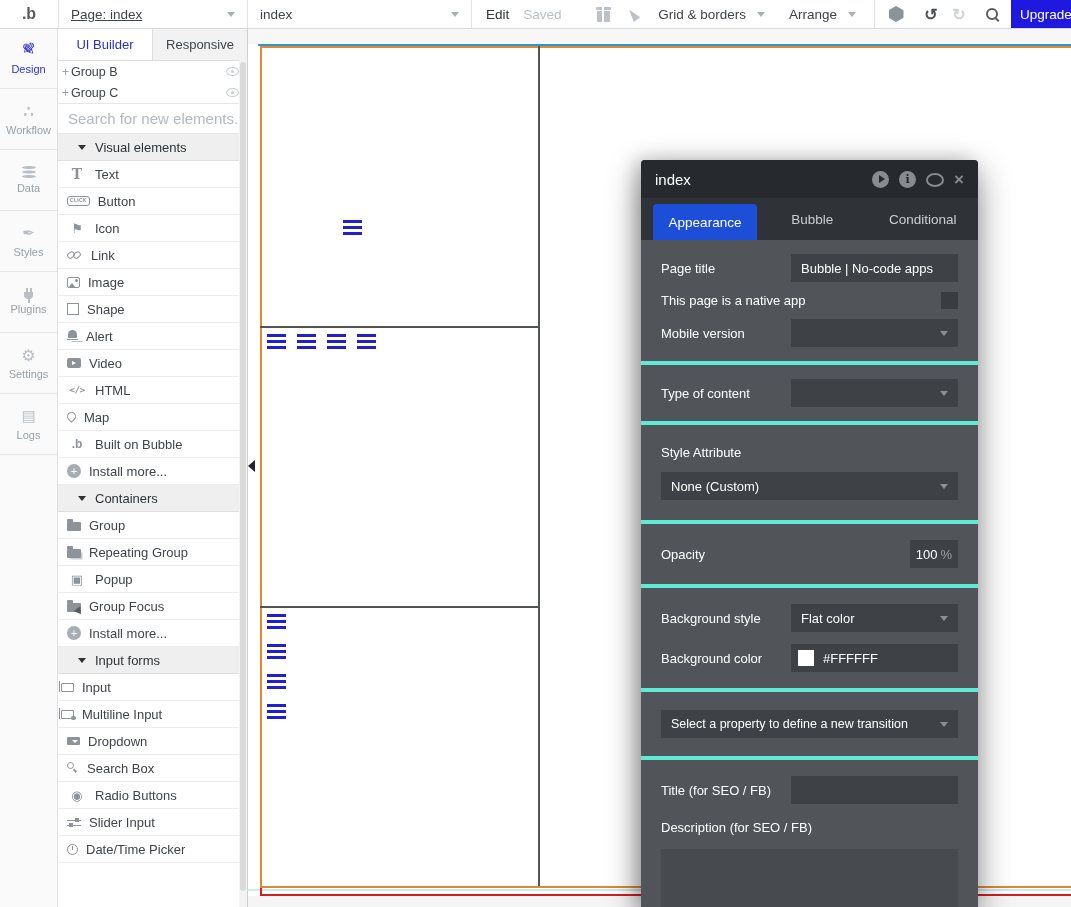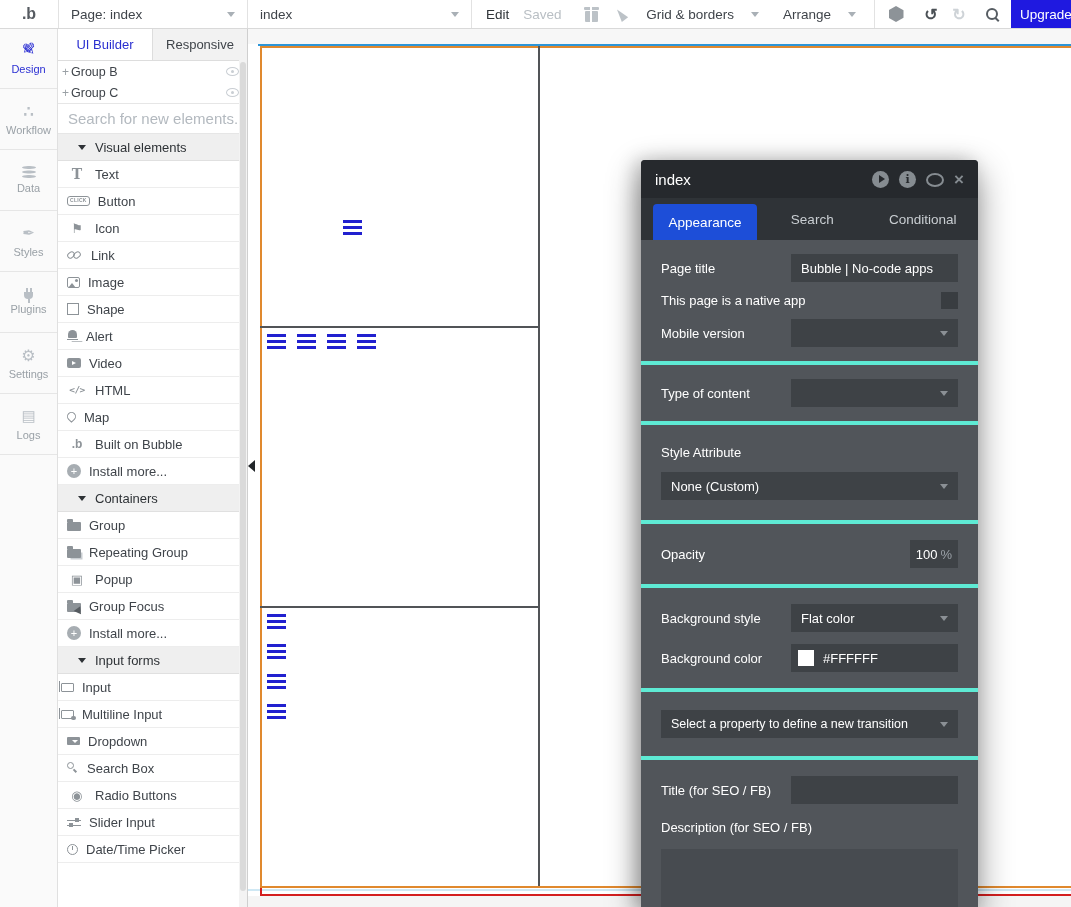--- a/index.html
+++ b/index.html
@@ -8,34 +8,34 @@
     font-family:"Liberation Sans",sans-serif;background:#fff;
     -webkit-font-smoothing:antialiased;
   }
   
   .topbar{position:absolute;top:0;left:0;width:1071px;height:28px;background:#fff;
     border-bottom:1px solid #d9d9d9;display:flex;align-items:center;z-index:60;font-size:13.5px;color:#3f444a;}
   .tb-logo{width:58px;text-align:center;font-weight:bold;font-size:16px;color:#565b61;flex:none;}
   .tb-sel{height:28px;display:flex;align-items:center;justify-content:space-between;
     padding:0 12px;box-sizing:border-box;border-right:1px solid #e2e2e2;flex:none;}
   .tb-sel.first{border-left:1px solid #e2e2e2;}
-  .tb-page{width:190px;}
+  .tb-page{width:190px;text-decoration:underline;}
   .tb-elem{width:224px;}
   .chev{width:0;height:0;border-left:4px solid transparent;border-right:4px solid transparent;border-top:5px solid #a9b0b6;flex:none;}
   .tb-edit{margin-left:14px;color:#2f3438;flex:none;}
   .tb-saved{margin-left:14px;color:#b9bfc4;flex:none;}
   .tb-spacer{flex:1;}
   .tb-ic{display:flex;align-items:center;justify-content:center;flex:none;cursor:pointer;}
   .gift-wrap{width:34px;height:28px;}
   .gift-icon{position:relative;width:13px;height:11px;background:#bcc2c7;border-radius:1px;margin-top:4px;}
   .gift-icon::before{content:"";position:absolute;left:-1px;top:-4px;width:15px;height:3px;background:#bcc2c7;border-radius:1px;}
   .gift-icon::after{content:"";position:absolute;left:5.5px;top:-4px;width:2px;height:15px;background:#fff;}
   .cursor-wrap{width:26px;height:28px;}
   .cursor-icon{width:0;height:0;border-left:4.5px solid transparent;border-right:4.5px solid transparent;border-bottom:13px solid #bcc2c7;transform:rotate(-38deg);}
-  .tb-menu{display:flex;align-items:center;gap:17px;padding:0 12px;height:28px;flex:none;color:#3f444a;cursor:pointer;}
+  .tb-menu{display:flex;align-items:center;gap:11px;padding:0 12px;height:28px;flex:none;color:#3f444a;cursor:pointer;}
   .tb-group-right{display:flex;align-items:center;height:28px;border-left:1px solid #e2e2e2;margin-left:6px;flex:none;}
   .cube-wrap{width:42px;height:28px;}
   .components-icon{width:15px;height:16px;background:#8d9398;clip-path:polygon(50% 0,100% 27%,100% 73%,50% 100%,0 73%,0 27%);}
   .undo-wrap,.redo-wrap{width:28px;height:28px;font-size:16px;font-weight:bold;}
   .undo-icon{color:#4a5055;}
   .redo-icon{color:#ced3d7;}
   .search-wrap{width:38px;height:28px;}
   .search-icon{position:relative;width:15px;height:15px;}
   .search-icon::before{content:"";position:absolute;left:1px;top:1px;width:8px;height:8px;border:2px solid #565c62;border-radius:50%;}
   .search-icon::after{content:"";position:absolute;left:11px;top:10px;width:2px;height:5px;background:#565c62;transform:rotate(-45deg);}
@@ -454,21 +454,21 @@
     <span class="pp-title">index</span>
     <span class="pp-icons">
       <span class="play-icon"></span>
       <span class="info-icon">i</span>
       <span class="comment-icon"></span>
       <span class="close-icon">×</span>
     </span>
   </div>
   <div class="pp-tabs">
     <div class="pp-tab-active">Appearance</div>
-    <div class="pp-tab">Search</div>
+    <div class="pp-tab">Bubble</div>
     <div class="pp-tab">Conditional</div>
   </div>
 
   <div class="psec s1 first">
     <div class="prow">
       <span class="plabel">Page title</span>
       <input class="pinput" value="Bubble | No-code apps" style="">
     </div>
     <div class="prow">
       <span class="plabel">This page is a native app</span>

